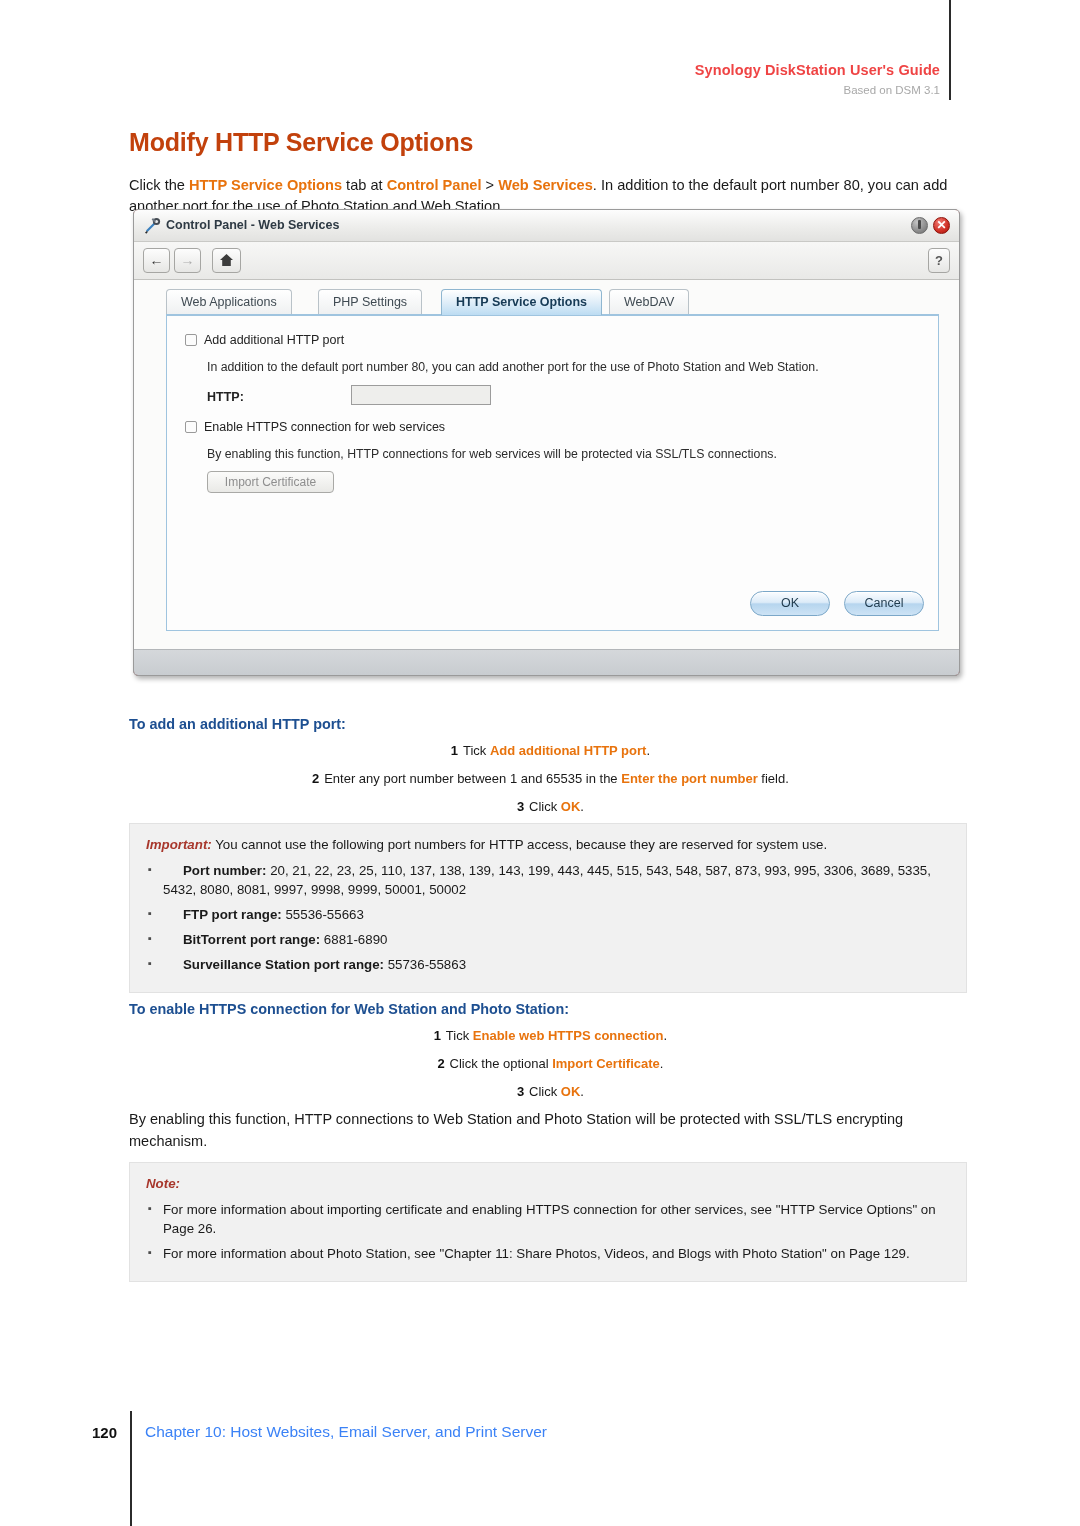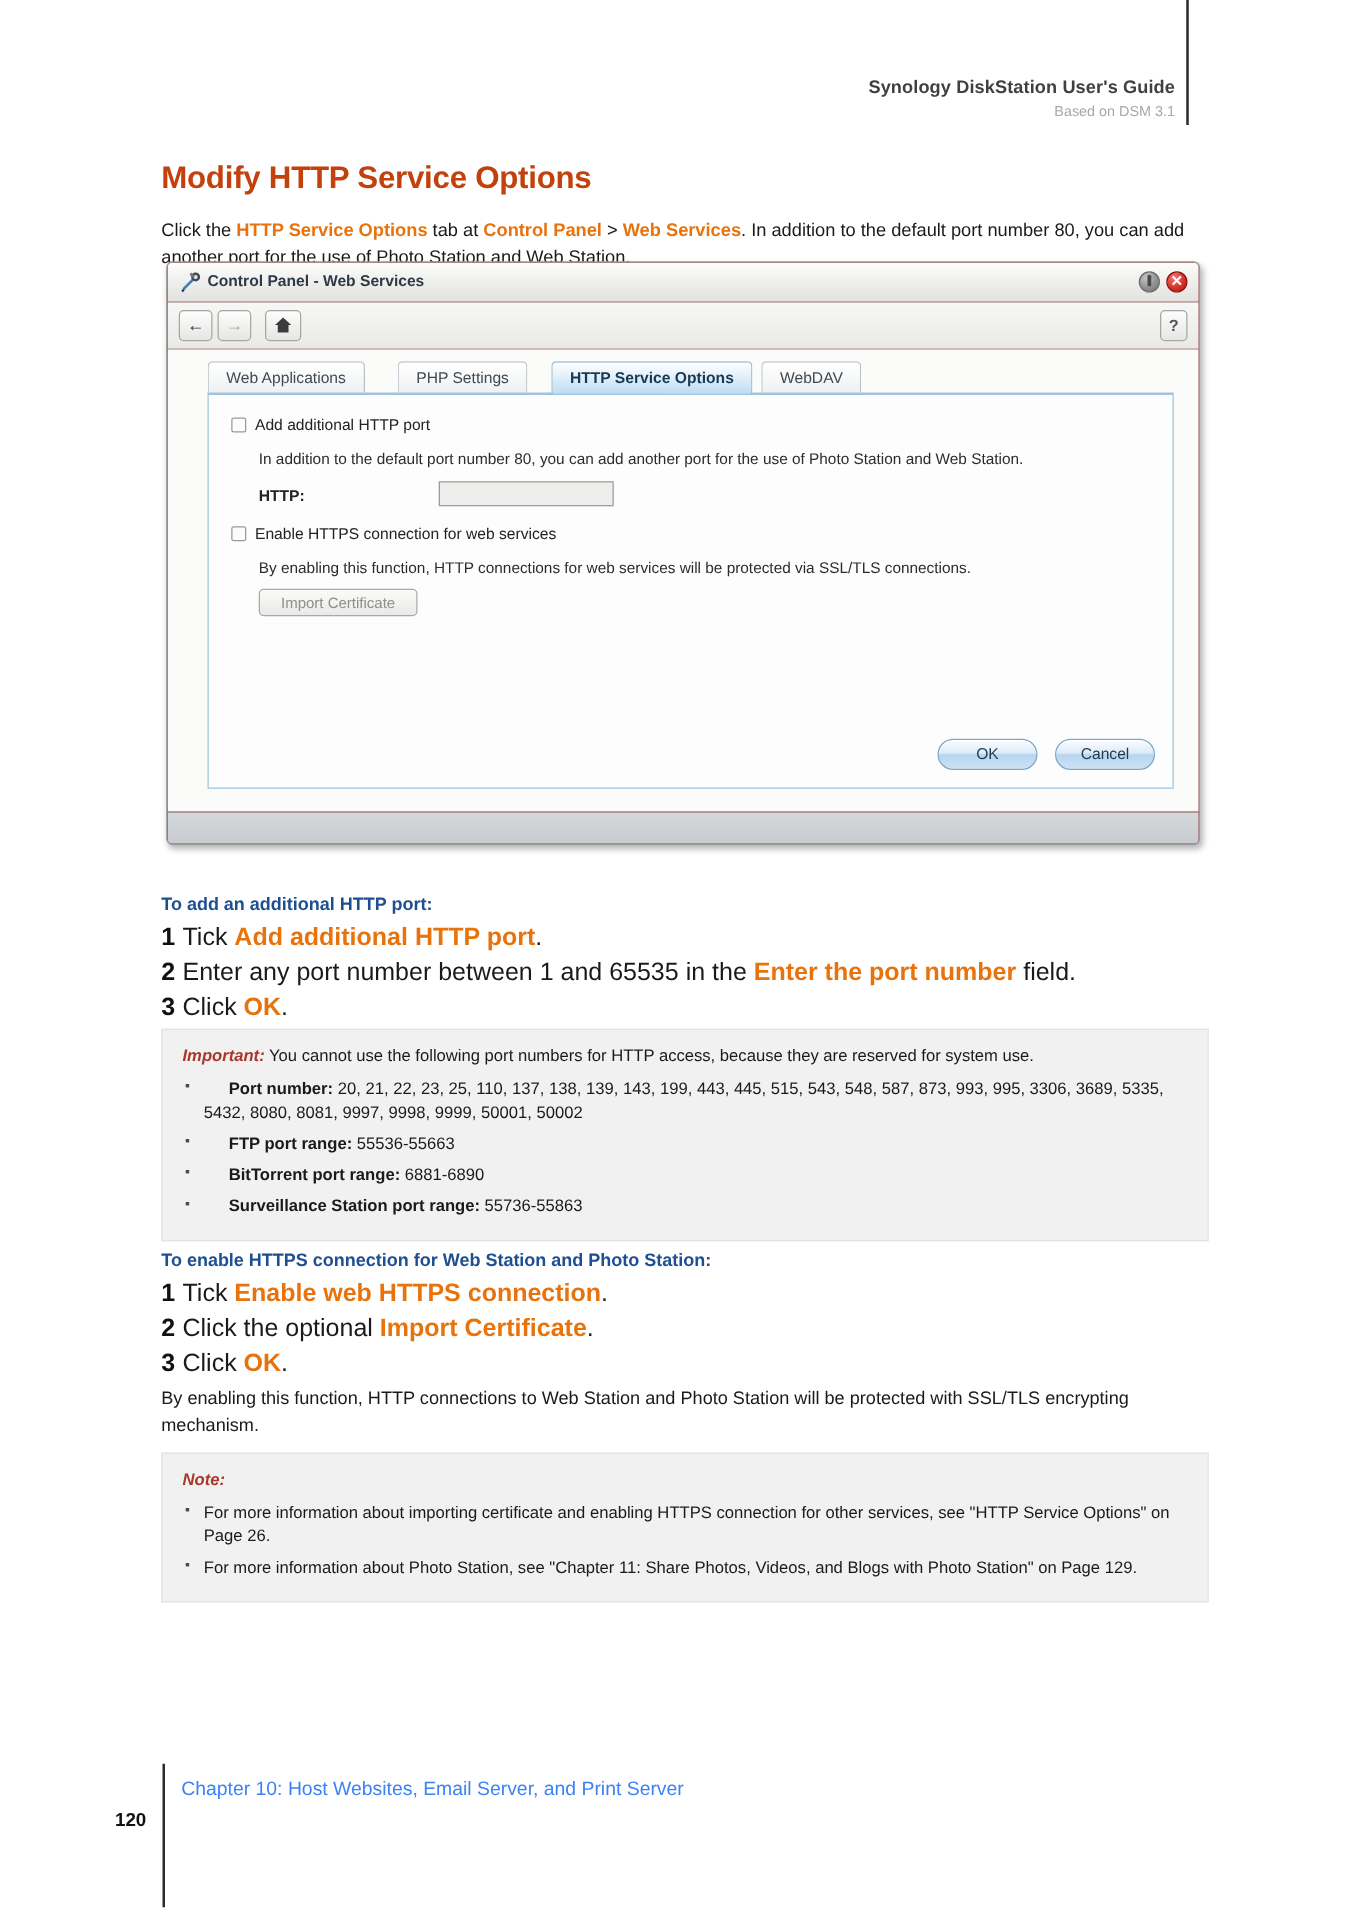--- a/index.html
+++ b/index.html
@@ -16,21 +16,21 @@
   
   .page-header{
     position:absolute; top:0; left:0; width:1080px; height:110px;
   }
   .hdr-rule{
     position:absolute; left:949px; top:0; width:2px; height:100px;
     background:#2b2b2b;
   }
   .hdr-title{
     position:absolute; right:140px; top:62px;
-    font-size:14.5px; font-weight:bold; color:#404040; letter-spacing:.1px;
+    font-size:14.5px; font-weight:bold; color:#ef4444; letter-spacing:.1px;
     white-space:nowrap;
   }
   .hdr-sub{
     position:absolute; right:140px; top:84px;
     font-size:11.5px; color:#a8a8a8; white-space:nowrap;
   }
 
   h1.section-title{
     position:absolute; left:129px; top:128px;
     margin:0; font-size:25px; font-weight:bold;
@@ -165,21 +165,21 @@
     box-shadow:inset 0 1px 0 #ffffff;
   }
 
   
   .proc-head{
     position:absolute; left:129px; font-size:14.4px;
     font-weight:bold; color:#1d4f91;
   }
   .step{
     position:absolute; left:129px; width:838px;
-    font-size:20px; line-height:21px;
+    font-size:13px; line-height:21px;text-align:center;
   }
   .step .num{
     display:inline-block; width:17px; font-weight:bold; color:#111;
   }
   .para{
     position:absolute; left:129px; width:838px;
     font-size:14.5px; line-height:22px;
   }
 
   
@@ -203,21 +203,21 @@
   }
   .callout li b{ font-weight:bold;padding-left:20px; }
 
   
   .footer-rule{
     position:absolute; left:130px; top:1411px; width:2px; height:115px;
     background:#2b2b2b;
   }
   .footer-page{
     position:absolute; left:92px; top:1424px;
-    font-size:15px; font-weight:bold; color:#111;margin-top:24px;
+    font-size:15px; font-weight:bold; color:#111;
   }
   .footer-text{
     position:absolute; left:145px; top:1423px;
     font-size:15.5px; color:#3b82f6; white-space:nowrap;
   }
 </style>
 </head>
 <body>
 
 <div class="page-header">

